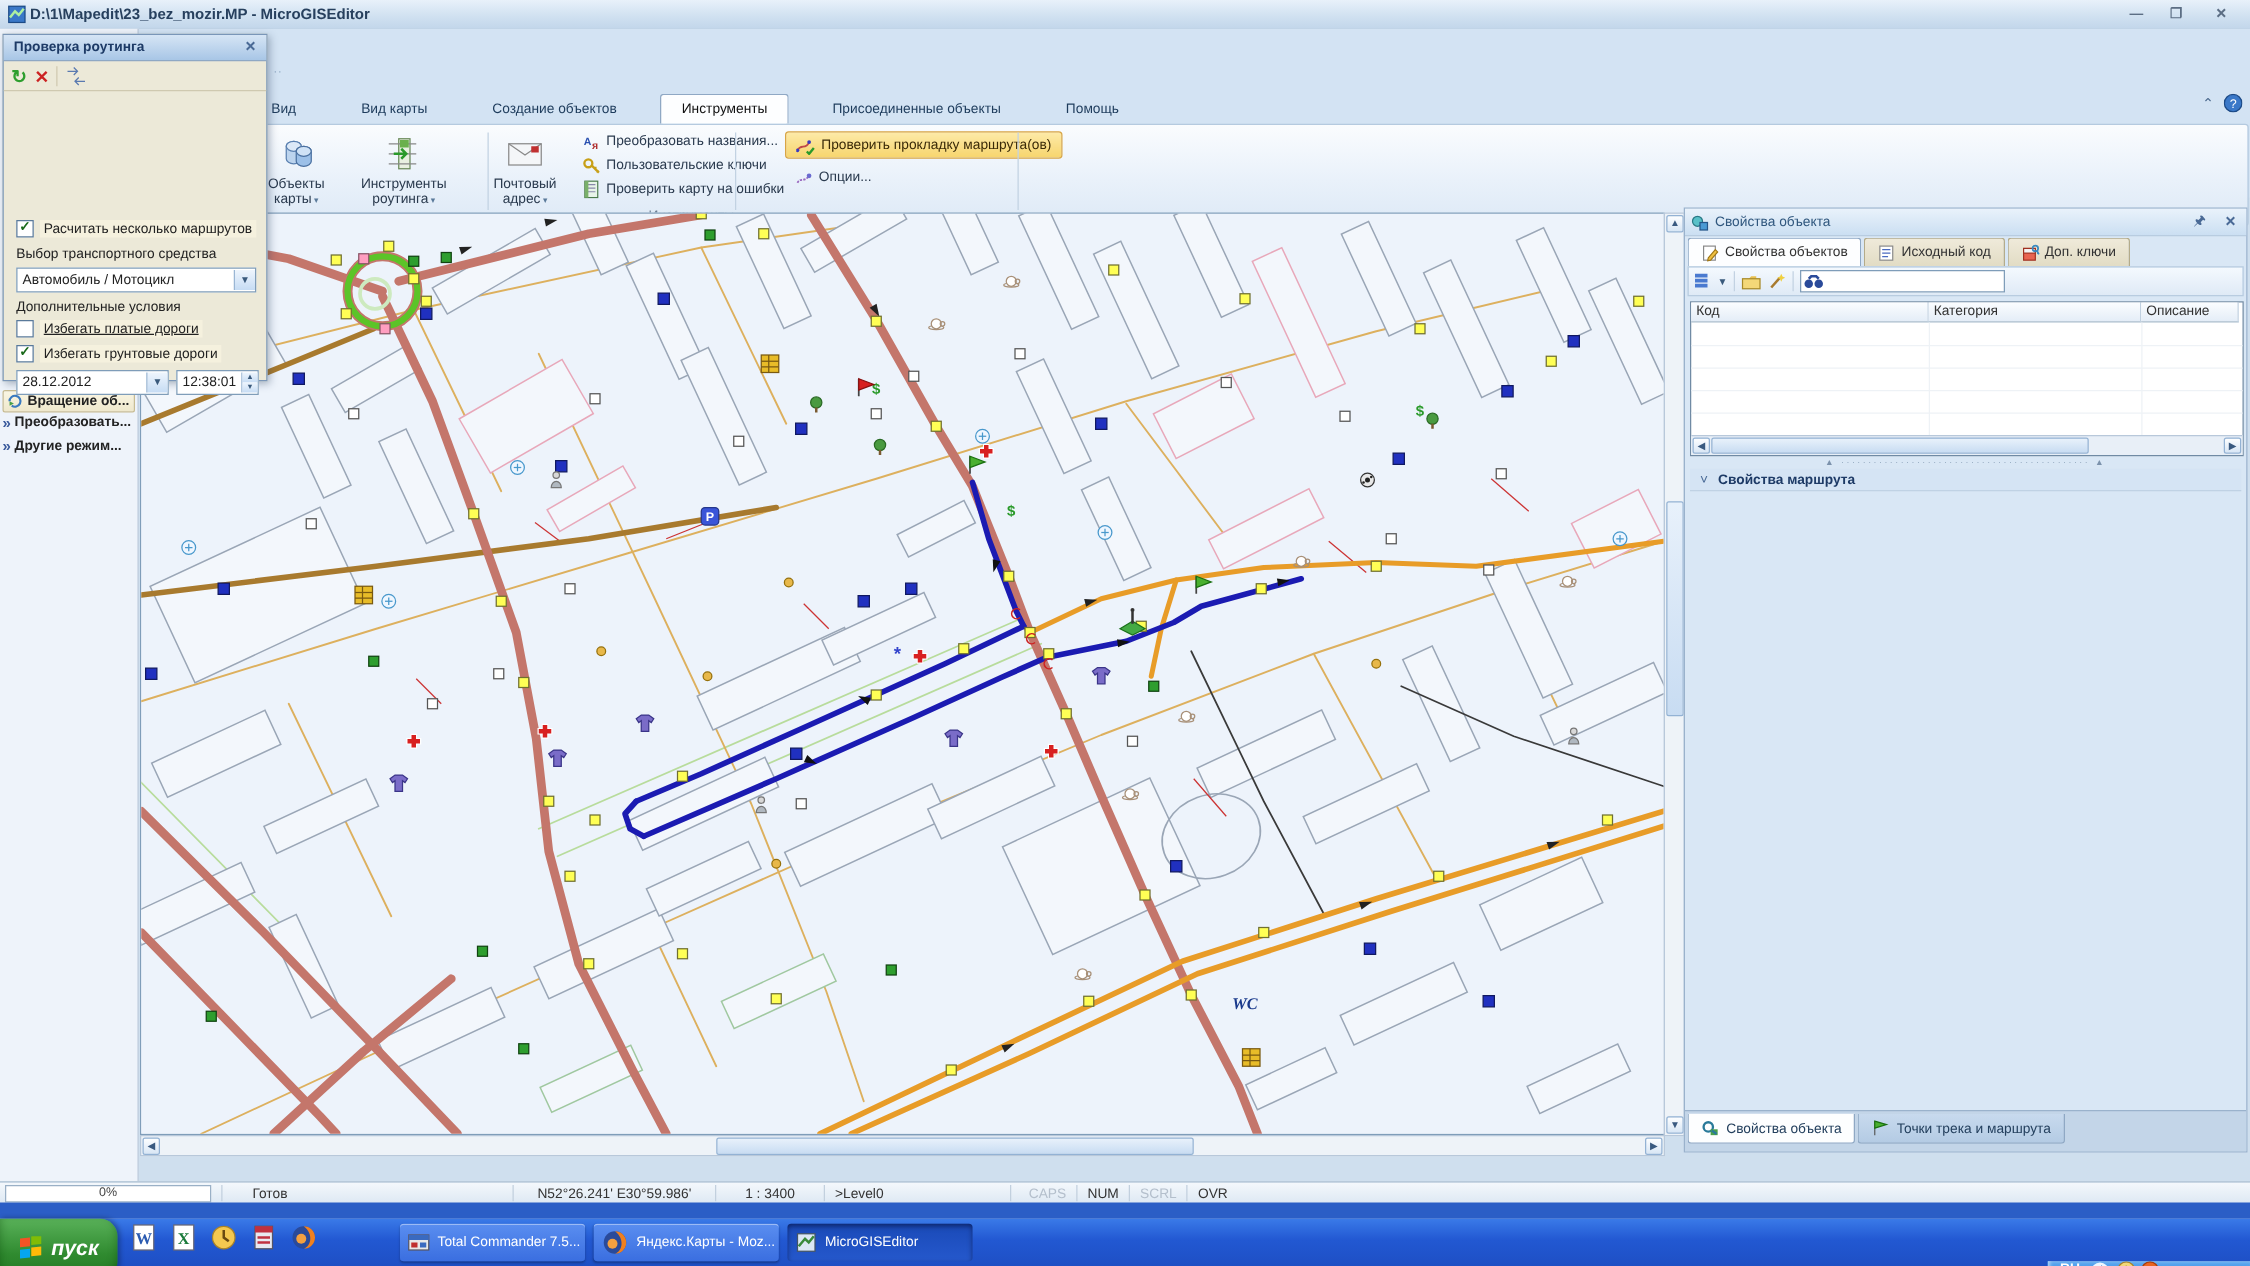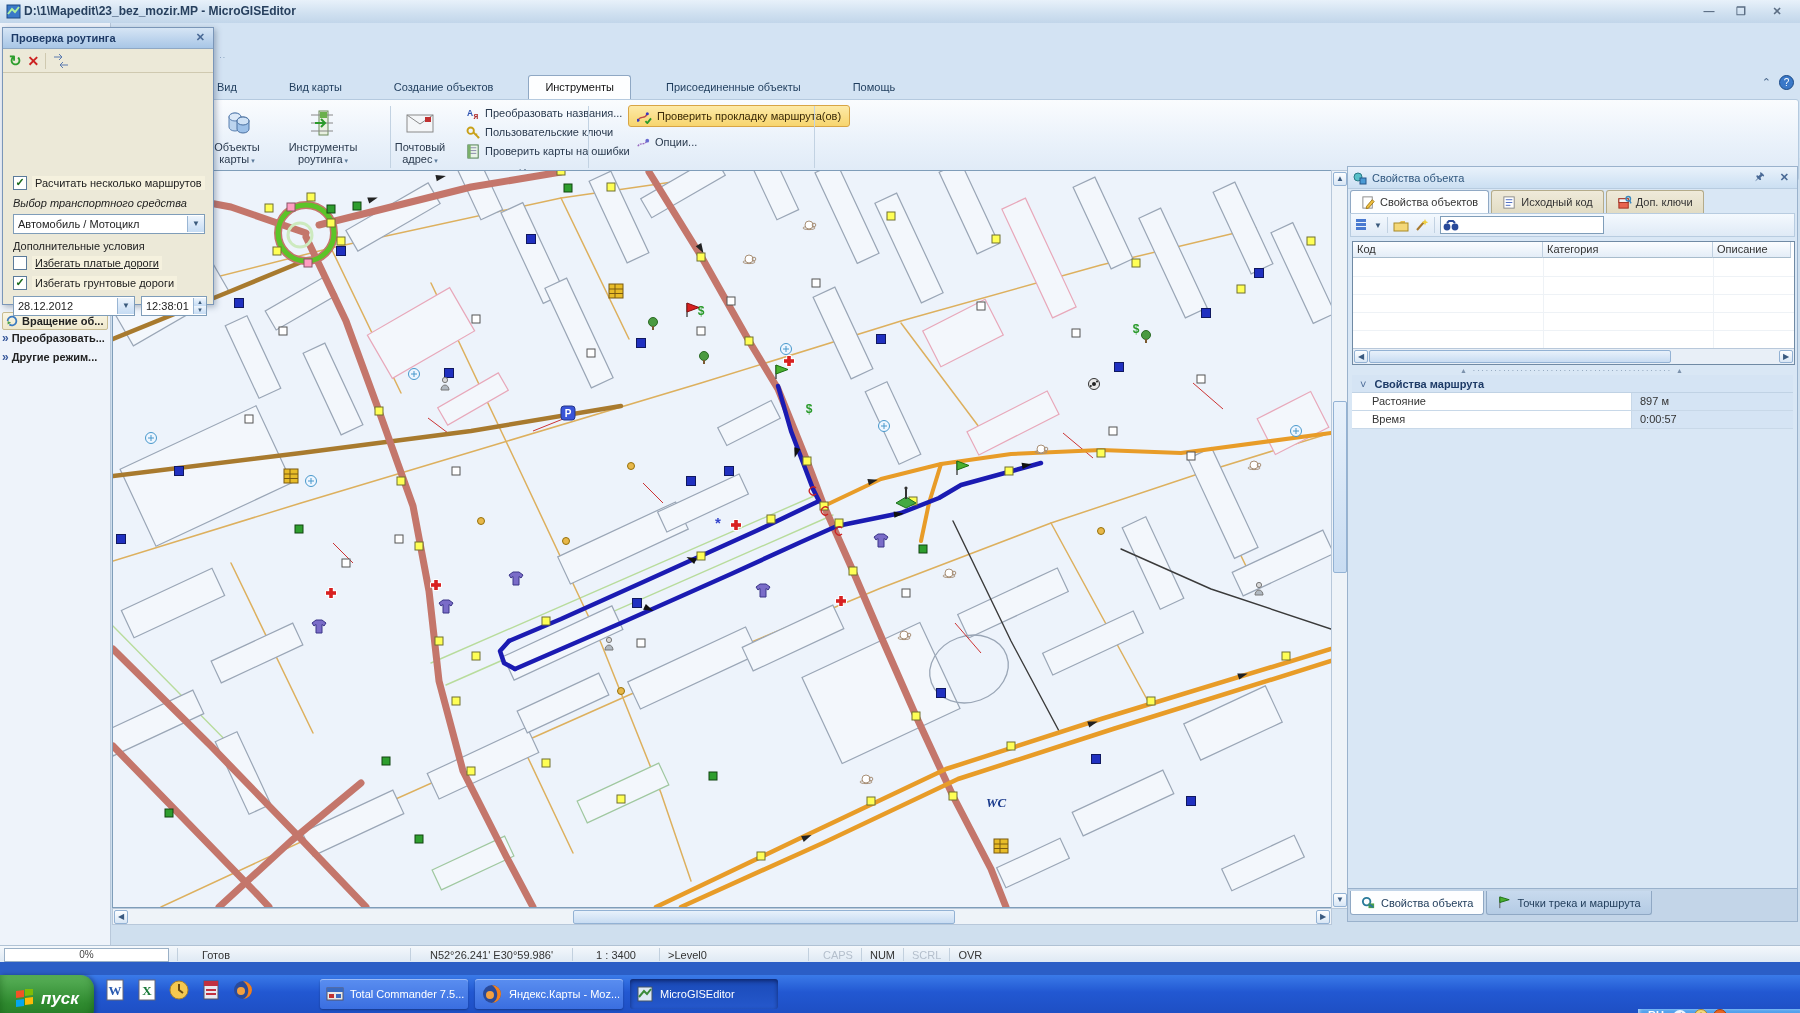--- a/index.html
+++ b/index.html
@@ -207,21 +207,21 @@
             <span>Пользовательские ключи</span>
           </div>
           <div class="smallbtn" style="left: 268px; top: 42px;">
             <svg width="15" height="15" viewBox="0 0 16 16">
               <rect x="2" y="1" width="11" height="14" fill="#e8f4e8" stroke="#4a7a4a"></rect>
               <line x1="4" y1="4" x2="11" y2="4" stroke="#88a"></line>
               <line x1="4" y1="7" x2="11" y2="7" stroke="#88a"></line>
               <line x1="4" y1="10" x2="11" y2="10" stroke="#88a"></line>
               <rect x="2" y="1" width="3" height="14" fill="#7ab06a"></rect>
             </svg>
-            <span>Проверить карты на ошибки</span>
+            <span>Проверить карту на ошибки</span>
           </div>
           <div id="rb-highlight" style="left: 430px;">
             <svg width="15" height="15" viewBox="0 0 16 16">
               <path d="M1,12 C4,6 8,12 11,5" stroke="#c04848" stroke-width="1.5" fill="none"></path>
               <circle cx="1" cy="12" r="1.6" fill="#3a3ac0"></circle>
               <circle cx="11" cy="5" r="1.6" fill="#3a3ac0"></circle>
               <path d="M9,13 l2,2 4,-5" stroke="#2a9a2a" stroke-width="2" fill="none"></path>
             </svg>
             <span>Проверить прокладку маршрута(ов)</span>
           </div>
@@ -701,21 +701,21 @@
       <span style="color:#cc2222;font-size:14px;font-weight:bold;">✕</span>
       <span style="width:1px;height:16px;background:#cfc9b0;"></span>
       <span>
         <svg width="18" height="16">
             <path d="M2,4 h8 m-3,-3 l3,3 -3,3" stroke="#5a7ab0" fill="none"></path>
             <path d="M16,12 h-8 m3,-3 l-3,3 3,3" stroke="#5a7ab0" fill="none"></path>
           </svg>
       </span>
     </div>
 
-    <div class="dlg-label" style="top:169px;font-style:italic;">Выбор транспортного средства</div>
+    <div class="dlg-label" style="top:169px;">Выбор транспортного средства</div>
     <div class="combo" style="left:10px;top:186px;width:190px;">
       <span class="cval">Автомобиль / Мотоцикл</span>
         <span class="cbtn">▼</span>
     </div>
     <div class="dlg-label" style="top:212px;">Дополнительные условия</div>
     <div id="dlg-extra"></div>
     <div class="combo" style="left:10px;top:268px;width:120px;">
       <span class="cval">28.12.2012</span>
         <span class="cbtn">▼</span>
     </div>
@@ -828,30 +828,20 @@
 <div class="sb-btn" style="right:1px;top:1px;width:12px;height:11px;line-height:11px;">▶</div>
 <div class="sb-thumb" style="left:16px;top:1px;width:300px;height:11px;"></div>
         </div>
       </div>
     <div id="rp-split">▲ ·············································· ▲</div>
     <div id="rp-grid">
       <div id="rp-grid-head">
         <span style="font-weight:normal;color:#4a6a96;">˅</span>
         <span>Свойства маршрута</span>
       </div>
-      <div id="rp-grid-rows">
-          <div class="prow">
-            <span class="pl">Растояние</span>
-            <span class="pv">897 м</span>
-          </div>
-          <div class="prow">
-            <span class="pl">Время</span>
-            <span class="pv">0:00:57</span>
-          </div>
-        </div>
     </div>
     <div id="rp-bottom">
         <div class="rpbtab active">
           <svg width="15" height="15" viewBox="0 0 16 16">
             <circle cx="6" cy="7" r="4" fill="none" stroke="#2a7a9a" stroke-width="2"></circle>
             <rect x="8" y="9" width="6" height="5" fill="#4aa04a"></rect>
             <line x1="9" y1="10" x2="13" y2="13" stroke="#2a7a9a" stroke-width="2"></line>
           </svg>
           <span>Свойства объекта</span>
         </div>

